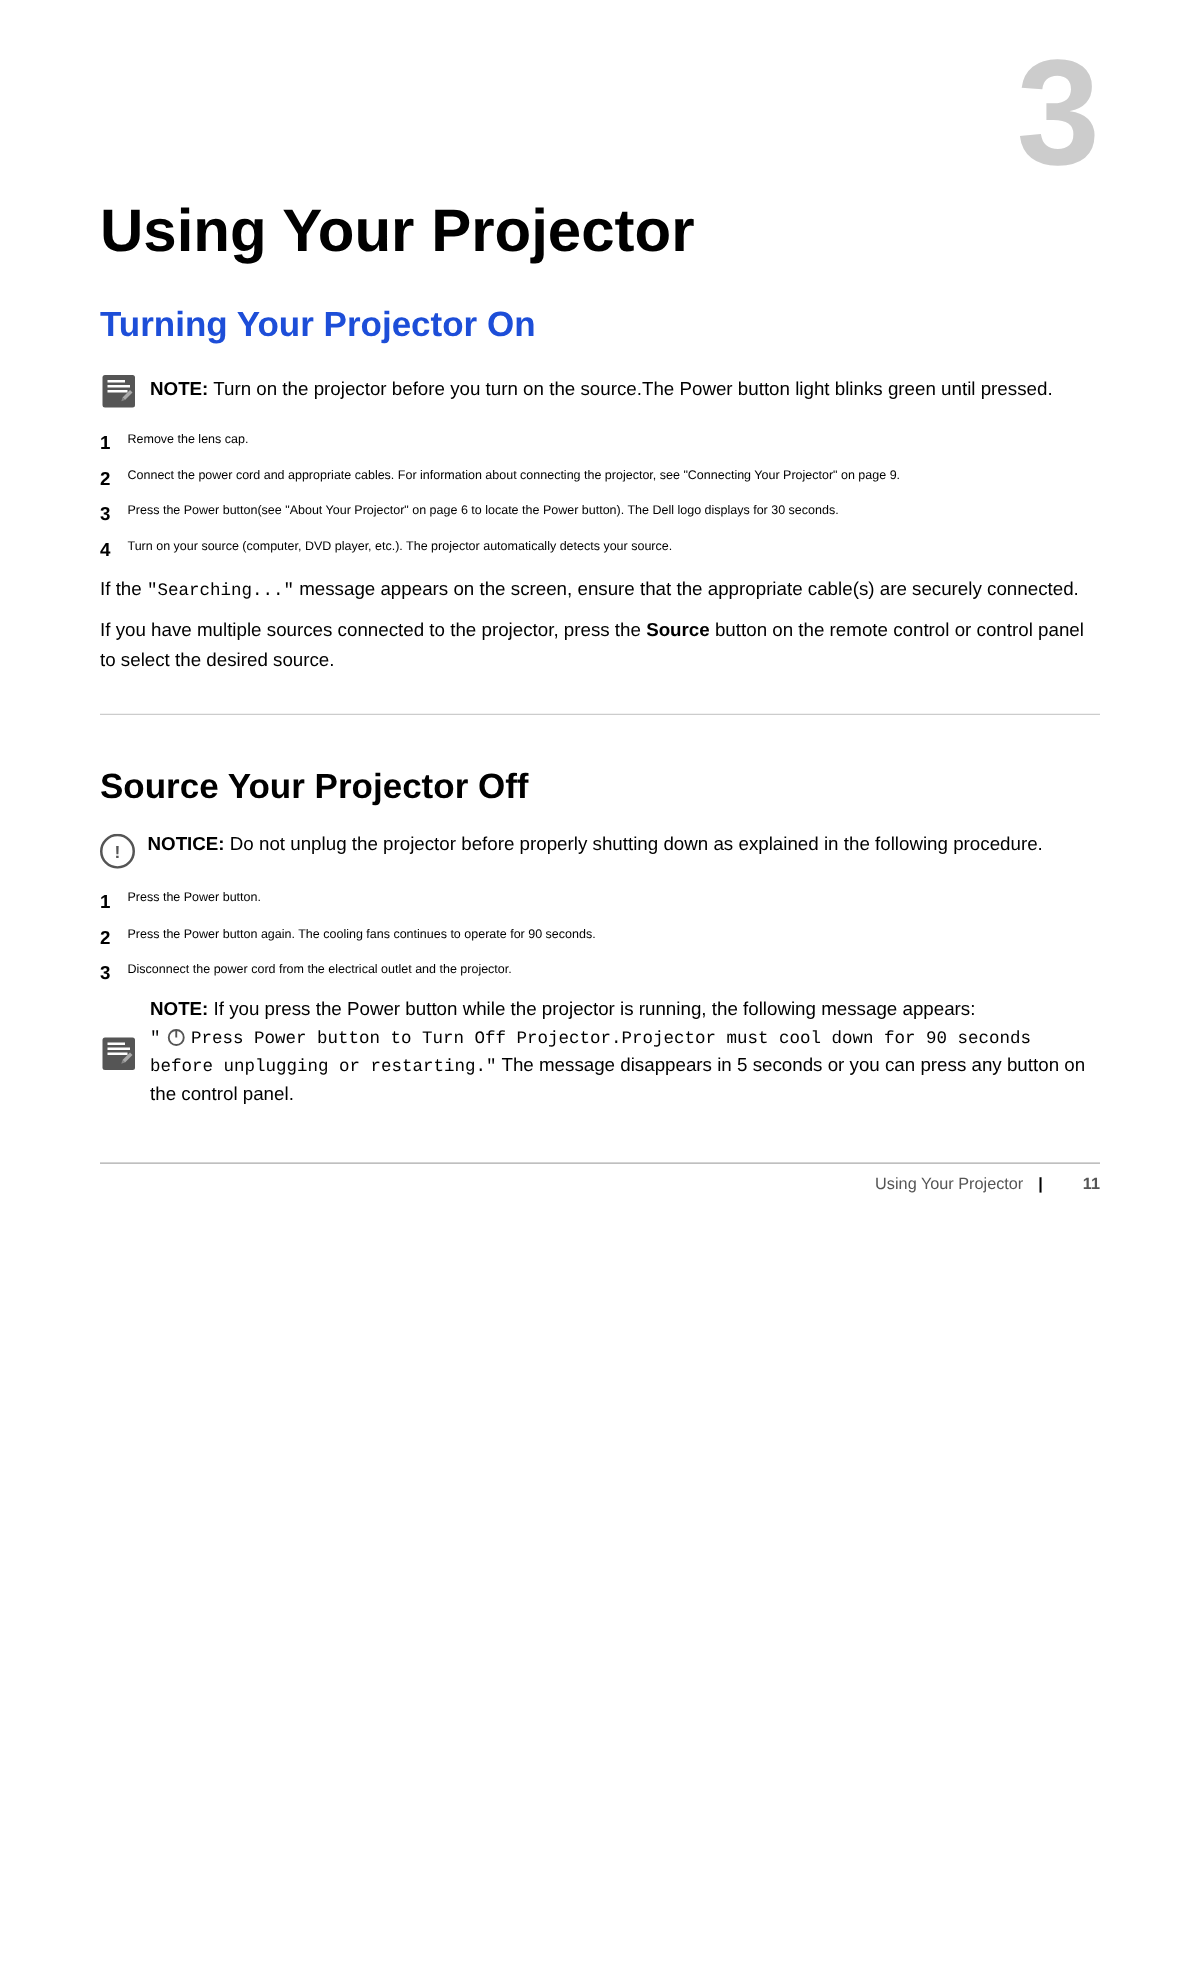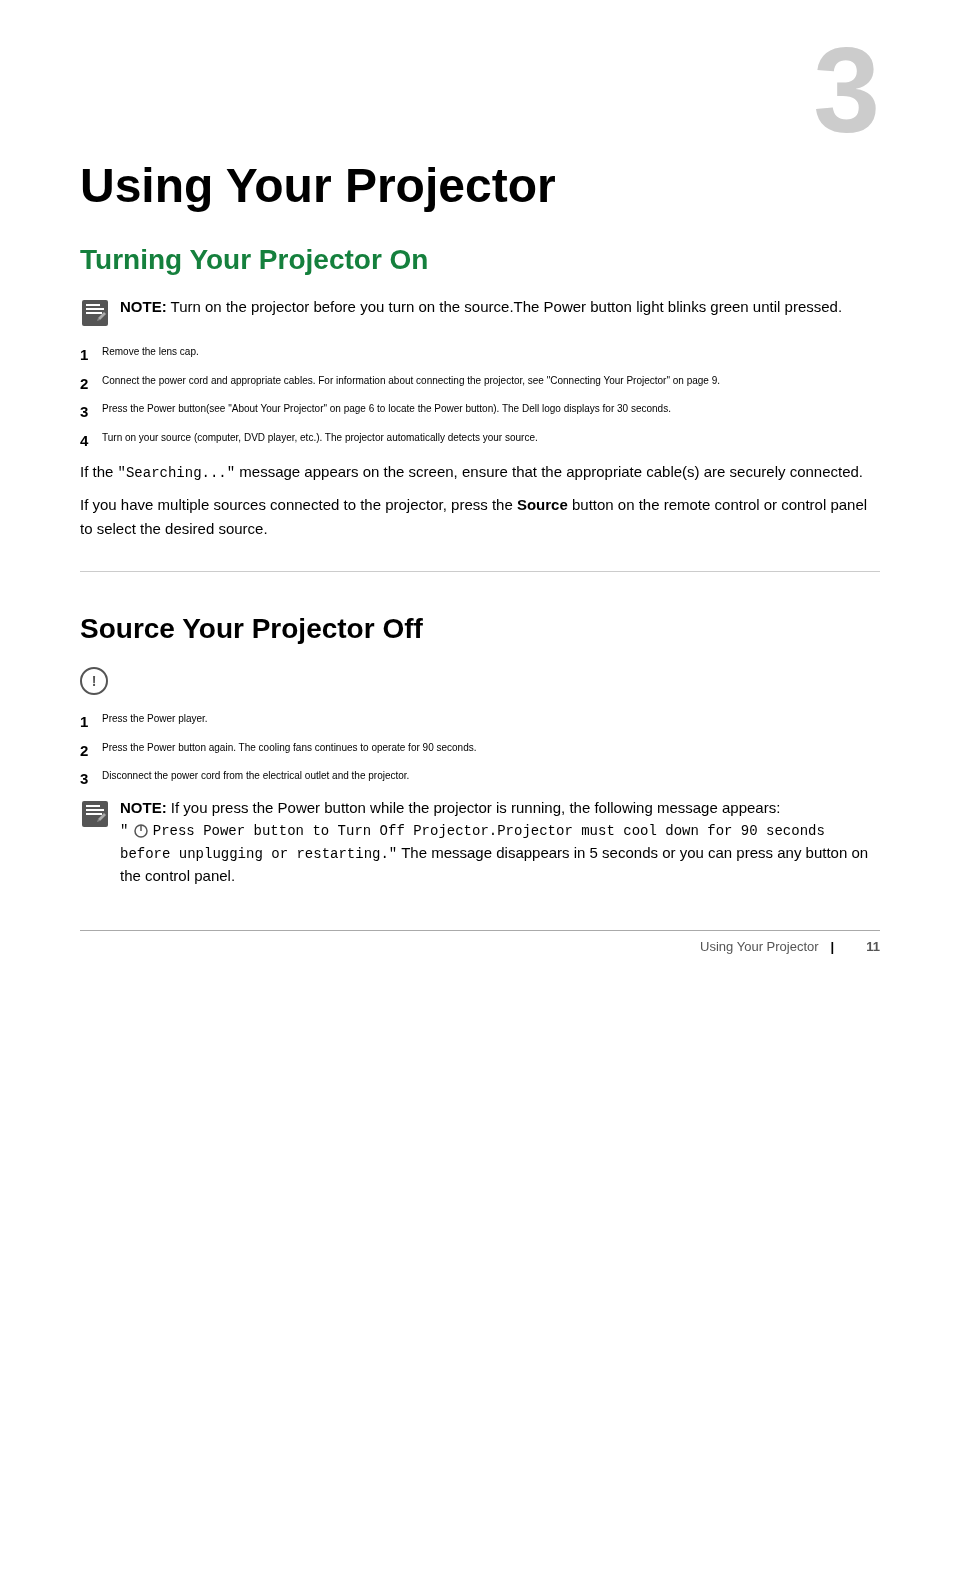--- a/index.html
+++ b/index.html
@@ -36,40 +36,40 @@
       color: #000000;
       margin-top: 100px;
       margin-bottom: 30px;
       line-height: 1.1;
     }
 
     
     .section-heading {
       font-size: 28px;
       font-weight: bold;
-      color: #15803d;
+      color: #1d4ed8;
       margin-top: 10px;
       margin-bottom: 20px;
       line-height: 1.2;
     }
 
     
     .section-heading-2 {
       font-size: 28px;
       font-weight: bold;
       color: #000000;
       margin-top: 40px;
       margin-bottom: 20px;
       line-height: 1.2;
     }
 
     
     .note-block {
       display: flex;
-      align-items: flex-start;
+      align-items: center;
       margin: 0 0 16px 0;
       gap: 10px;
     }
 
     .note-icon {
       width: 30px;
       height: 30px;
       flex-shrink: 0;
       margin-top: 2px;
     }
@@ -249,25 +249,29 @@
 
   <div class="section-block">
 
     <h2 class="section-heading-2">Source Your Projector Off</h2>
 
     <div class="notice-block">
       <svg class="notice-icon" viewBox="0 0 28 28" xmlns="http://www.w3.org/2000/svg">
         <circle cx="14" cy="14" r="13" fill="none" stroke="#555" stroke-width="2"></circle>
         <text x="14" y="19" text-anchor="middle" font-size="14" font-weight="bold" fill="#555" font-family="Arial">!</text>
       </svg>
+      <div class="notice-text">
+        <span class="label bold">NOTICE:</span>
+        <span> </span><span>Do not unplug the projector before properly shutting down as explained in the following procedure.</span>
+      </div>
     </div>
 
     <div class="step">
       <span class="step-number bold">1</span>
-      <span class="step-content">Press the Power player.</span>
+      <span class="step-content">Press the Power button.</span>
     </div>
 
     <div class="step">
       <span class="step-number bold">2</span>
       <span class="step-content">Press the Power button again. The cooling fans continues to operate for 90 seconds.</span>
     </div>
 
     <div class="step">
       <span class="step-number bold">3</span>
       <span class="step-content">Disconnect the power cord from the electrical outlet and the projector.</span>

